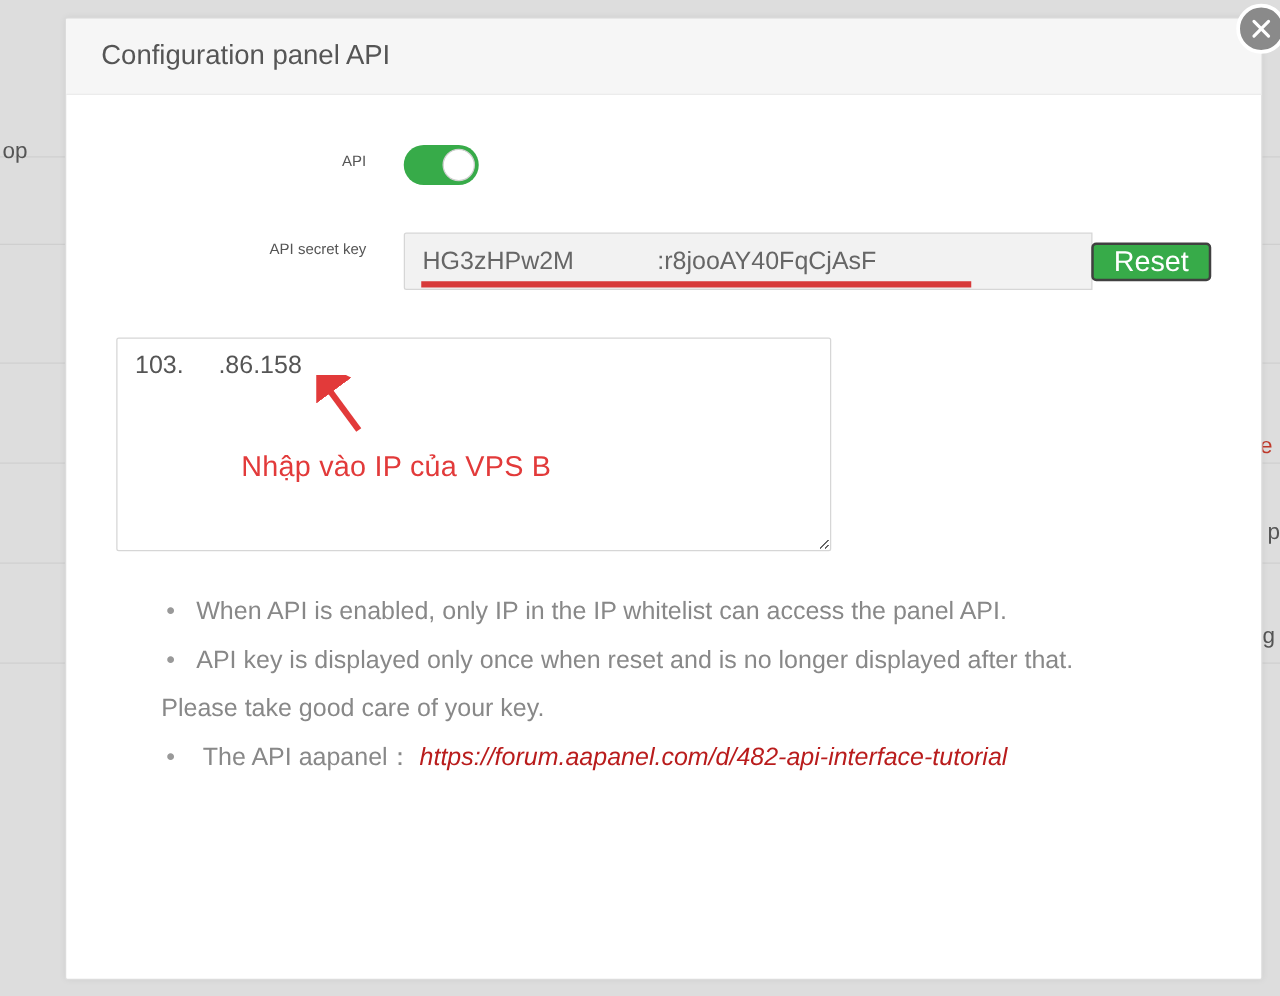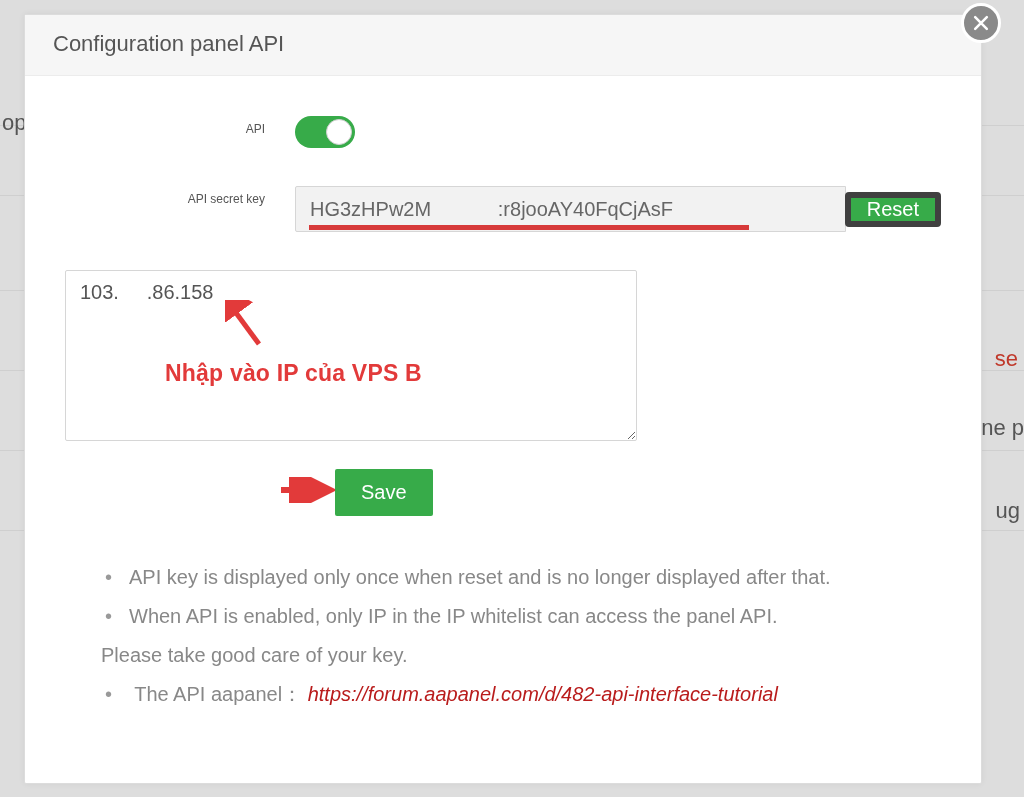--- a/index.html
+++ b/index.html
@@ -6,21 +6,21 @@
     body {
       font-family: -apple-system, BlinkMacSystemFont, "Segoe UI", Arial, sans-serif;
       background: #ddd;
       width: 1024px;
       height: 797px;
       position: relative;
       overflow: hidden;
     }
     .modal {
       position: absolute;
-      left: 24px;
+      left: 52px;
       top: 14px;
       width: 958px;
       height: 770px;
       background: #fff;
       border: 1px solid #dcdcdc;
       border-radius: 2px;
       box-shadow: 0 0 6px rgba(0,0,0,0.06);
     }
     .modal-header {
       background: #f6f6f6;
@@ -83,23 +83,23 @@
       background: #f2f2f2;
       padding: 0 14px;
       font-size: 20px;
       color: #666;
       border-radius: 2px 0 0 2px;
       outline: none;
     }
     .reset-btn {
       background: #37ab49;
       color: #fff;
-      border: 6px solid #404040;
+      border: 2px solid #404040;
       padding: 0 16px;
-      font-size: 20px;
+      font-size: 23px;
       border-radius: 4px;
       margin-left: -1px;
       cursor: pointer;
     }
     .underline-red {
       position: absolute;
       left: 14px;
       bottom: 2px;
       width: 440px;
       height: 5px;
@@ -141,30 +141,30 @@
       width: 24px;
       margin-left: 4px;
       font-size: 20px;
     }
     .notes .wrap-line { padding-left: 0; }
     .link { color: #b91c1c; text-decoration: none; font-style: italic; }
     .annotation {
       position: absolute;
       color: #e23a3a;
       font-size: 23px;
-      font-weight: 700;
+      font-weight: 400;
       letter-spacing: 0.2px;
       pointer-events: none;
     }
     .arrow {
       position: absolute;
       pointer-events: none;
     }
     
-    .bg-hint { position: absolute; color: #555; font-size: 22px; }
+    .bg-hint { position: absolute; color: #555; font-size: 18px; }
     .bg-hint.red { color: #c0392b; }
     .bg-row { position: absolute; left: 0; right: 0; height: 1px; background: #cfcfcf; }
   </style>
 </head>
 <body>
 
 <div class="bg-row" style="top:125px;"></div>
 <div class="bg-row" style="top:195px;"></div>
 <div class="bg-row" style="top:290px;"></div>
 <div class="bg-row" style="top:370px;"></div>
@@ -219,37 +219,25 @@
               <marker id="ah1" markerWidth="8" markerHeight="8" refX="2" refY="4" orient="auto">
             <path d="M0,0 L8,4 L0,8 Z" fill="#e23a3a"></path>
               </marker>
             </defs>
           <line x1="34" y1="44" x2="6" y2="6" stroke="#e23a3a" stroke-width="5" marker-end="url(#ah1)"></line>
         </svg>
         <div class="annotation" style="left:100px; top:90px;">Nhập vào IP của VPS B</div>
       </div>
     </div>
 
-    <div class="save-row">
-
-      <svg class="arrow" style="left:214px; top:8px;" width="56" height="26">
-        <defs>
-            <marker id="ah2" markerWidth="8" markerHeight="8" refX="6" refY="4" orient="auto">
-          <path d="M0,0 L8,4 L0,8 Z" fill="#e23a3a"></path>
-            </marker>
-          </defs>
-        <line x1="2" y1="13" x2="46" y2="13" stroke="#e23a3a" stroke-width="6" marker-end="url(#ah2)"></line>
-      </svg>
-      <button class="save-btn">Save</button>
-    </div>
 
     <div class="notes">
       <ul>
+        <li><span>When API is enabled, only IP in the IP whitelist can access the panel API.</span></li>
         <li><span>API key is displayed only once when reset and is no longer displayed after that.</span></li>
-        <li><span>When API is enabled, only IP in the IP whitelist can access the panel API.</span></li>
       </ul>
       <div class="wrap-line">Please take good care of your key.</div>
       <ul>
         <li>
           <span>The API aapanel：</span>
           <a href="#" class="link">https://forum.aapanel.com/d/482-api-interface-tutorial</a>
         </li>
       </ul>
     </div>
 

